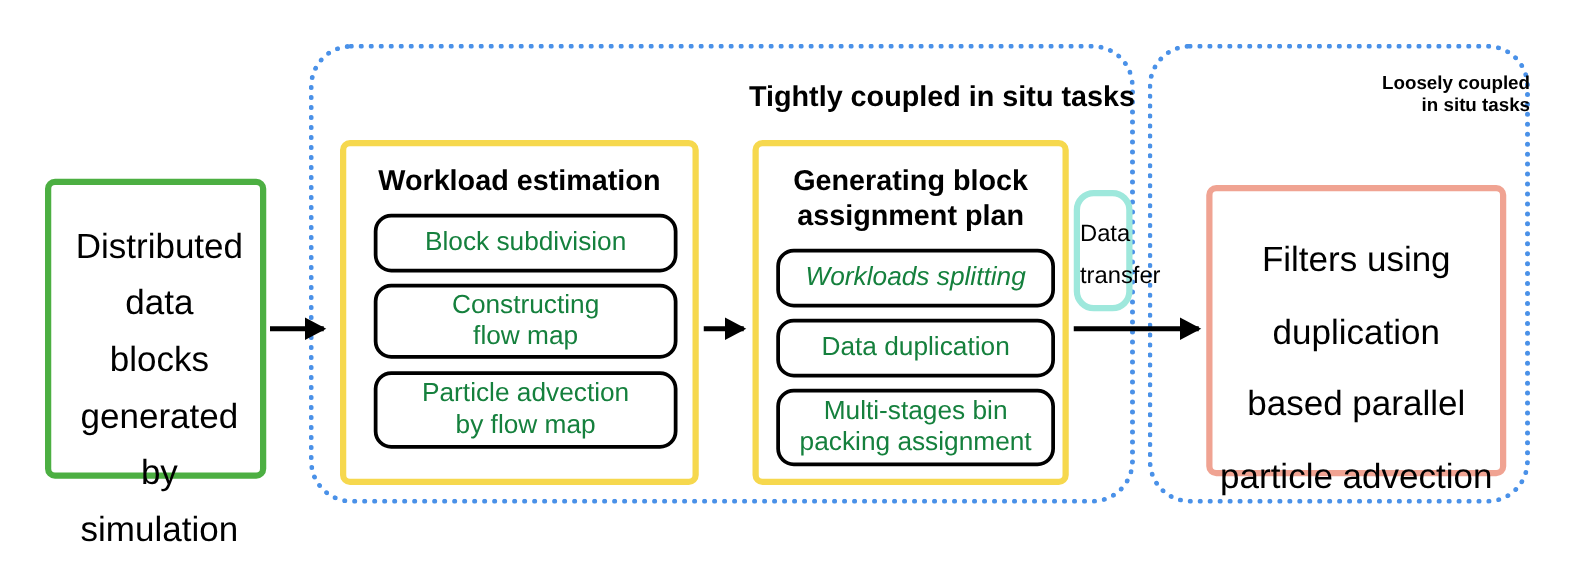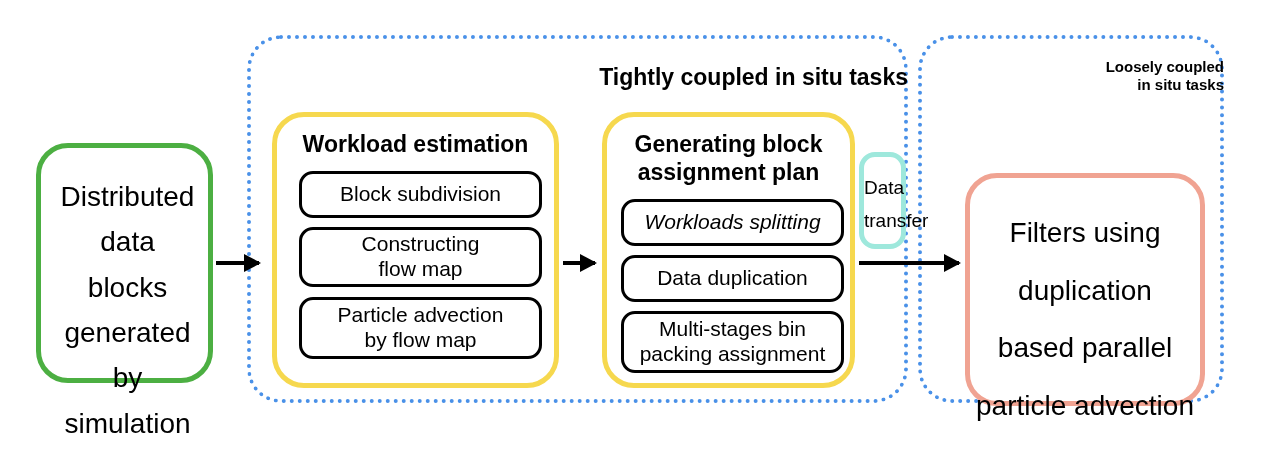--- a/index.html
+++ b/index.html
@@ -34,21 +34,21 @@
     color: #000000;
     line-height: 1.22;
     white-space: pre-line;
   }
 
   
   .obox {
     position: absolute;
     box-sizing: border-box;
     background: #ffffff;
-    border-radius: 32px;
+    border-radius: 8px;
   }
   .obox.green  { border: 5px solid #4caf42; }
   .obox.yellow { border: 5px solid #f6d84e; }
   .obox.pink   { border: 5px solid #f0a392; }
   .obox.cyan   { border: 5px solid #9ee8dc; border-radius: 16px; }
 
   .obox-text {
     position: absolute;
     left: 0; right: 0;
     text-align: center;
@@ -91,21 +91,21 @@
     box-sizing: border-box;
     border: 3px solid #000000;
     border-radius: 14px;
     background: #ffffff;
     display: flex;
     align-items: center;
     justify-content: center;
   }
   .ibox-text {
     text-align: center;
-    color: #000000;
+    color: #15803d;
     font-size: 21px;
     line-height: 1.18;
     white-space: pre-line;
     padding: 0 6px;
   }
 
   
   .arrow {
     position: absolute;
     height: 4px;
@@ -176,21 +176,21 @@
       <div class="ibox-text">Multi-stages bin
 packing assignment</div>
     </div>
   </div>
 
   <div class="obox cyan" style="left:859px; top:152px; width:47px; height:97px;">
     <div class="obox-text">Data
 transfer</div>
   </div>
 
-  <div class="obox pink" style="left:965px; top:148px; width:240px; height:233px;margin-top:25px;">
+  <div class="obox pink" style="left:965px; top:148px; width:240px; height:233px;">
     <div class="obox-text">Filters using
 duplication
 based parallel
 particle advection</div>
   </div>
 
   <div class="arrow" style="left:216px; top:261px; width:43px;"></div>
 
   <div class="arrow" style="left:563px; top:261px; width:32px;"></div>
 

